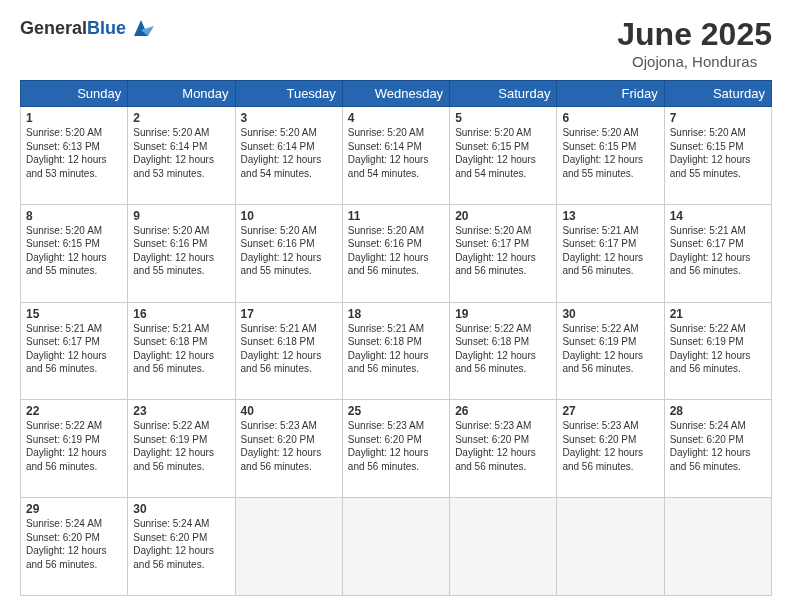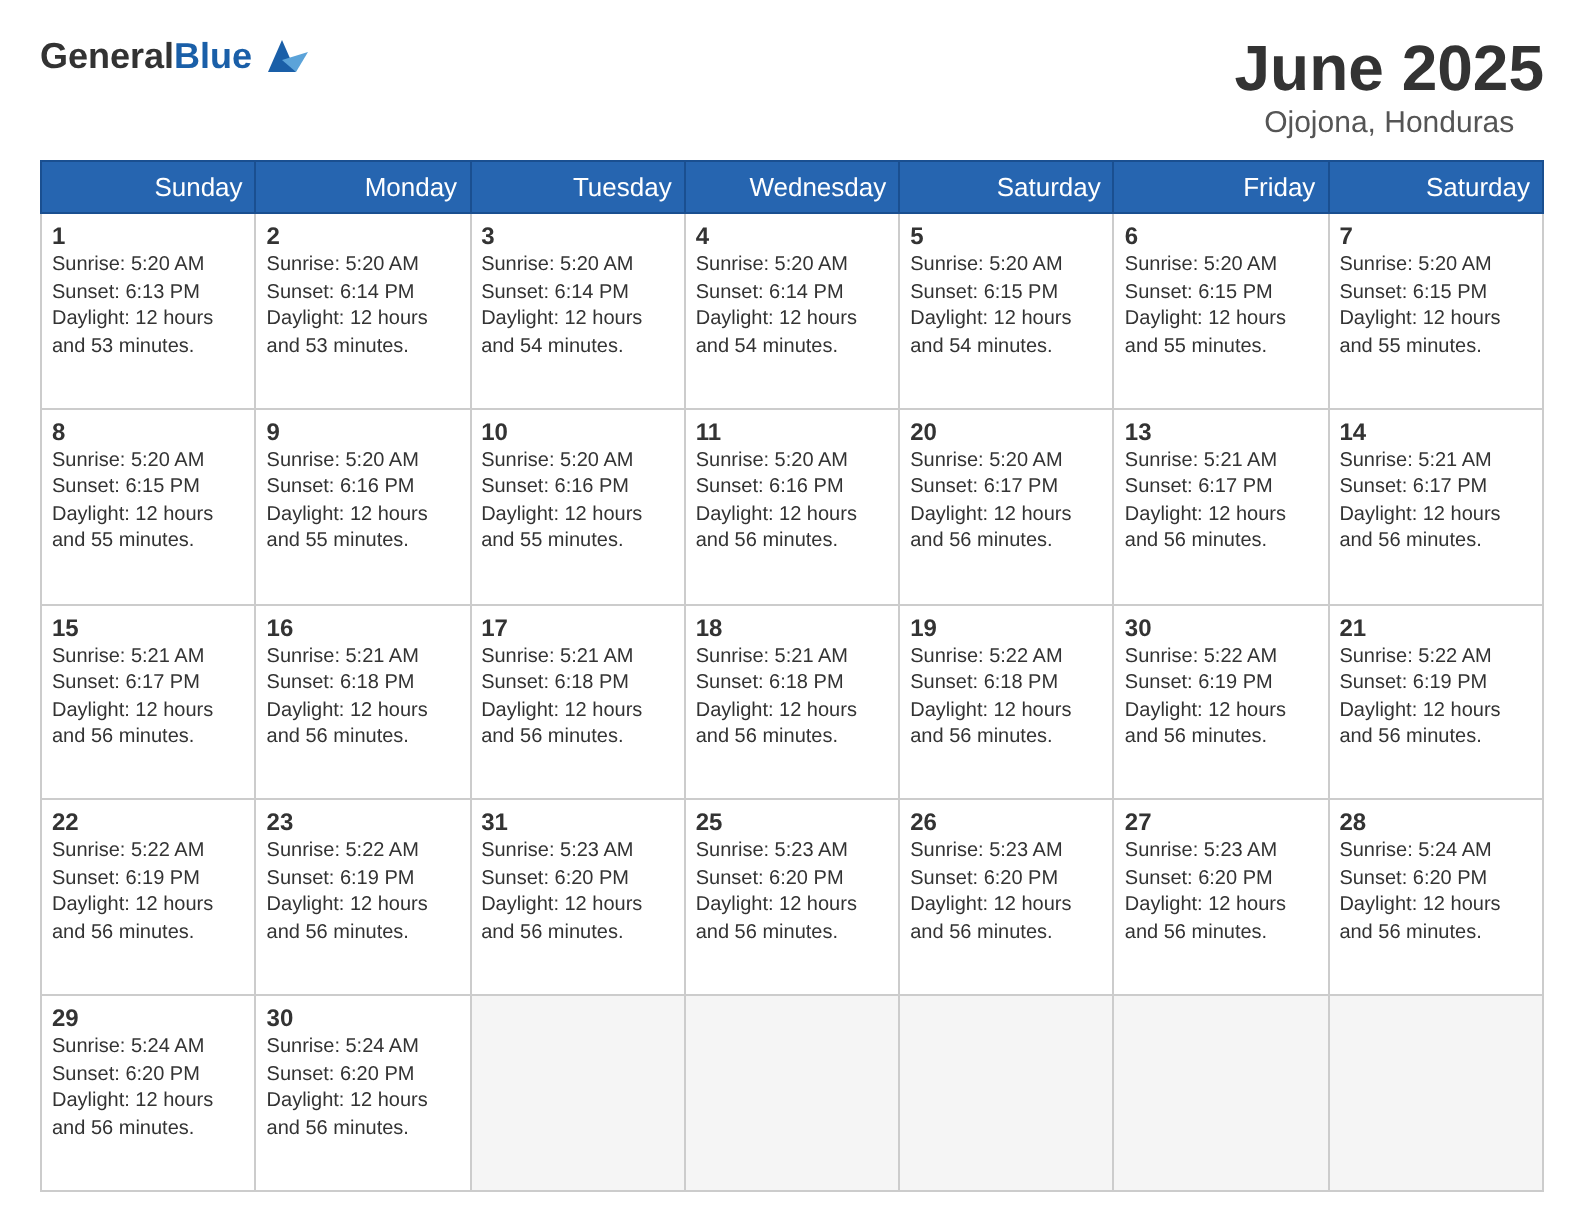--- a/index.html
+++ b/index.html
@@ -285,21 +285,21 @@
 and 56 minutes.</div>
           </td>
           <td>
             <span class="day-num">23</span>
             <div class="day-info" style="white-space: pre-line;">Sunrise: 5:22 AM
 Sunset: 6:19 PM
 Daylight: 12 hours
 and 56 minutes.</div>
           </td>
           <td>
-            <span class="day-num">31</span>
+            <span class="day-num">40</span>
             <div class="day-info" style="white-space: pre-line;">Sunrise: 5:23 AM
 Sunset: 6:20 PM
 Daylight: 12 hours
 and 56 minutes.</div>
           </td>
           <td>
             <span class="day-num">25</span>
             <div class="day-info" style="white-space: pre-line;">Sunrise: 5:23 AM
 Sunset: 6:20 PM
 Daylight: 12 hours

